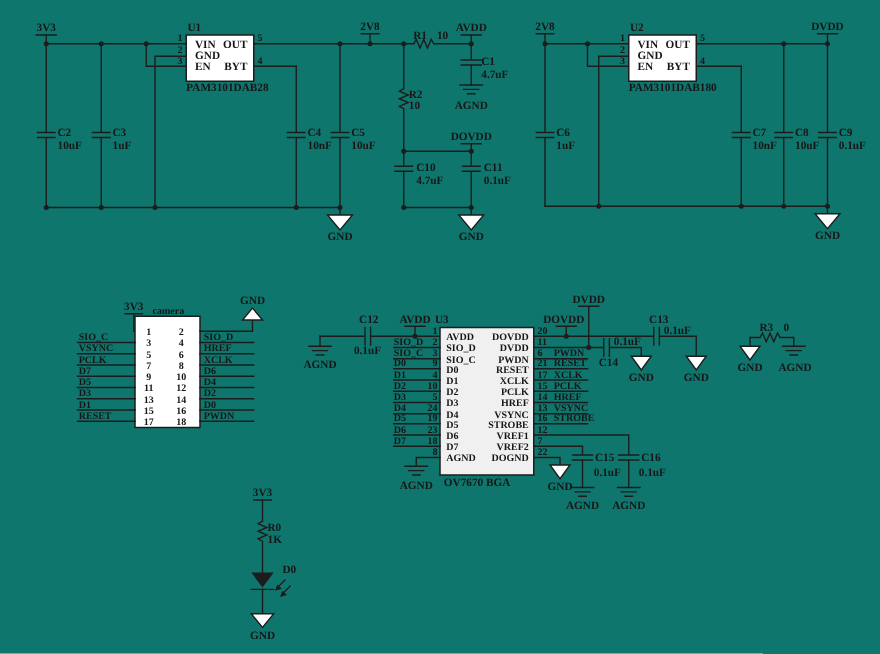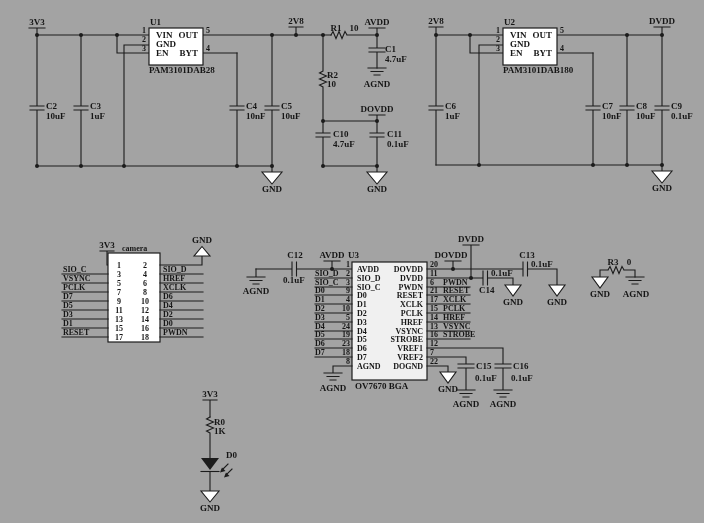--- a/index.html
+++ b/index.html
@@ -1,16 +1,16 @@
 <!DOCTYPE html>
 <html><head>
 <meta charset="utf-8">
 <style>
   html,body{margin:0;padding:0;background:#ffffff;}
-  .canvas{position:relative;width:704px;height:523px;background:#a3a3a3;overflow:hidden;}
+  .canvas{position:relative;width:704px;height:523px;background:#0f766e;overflow:hidden;}
   svg text{font-family:"Liberation Serif","DejaVu Serif",serif;font-weight:bold;fill:#161616;}
   .t9{font-size:9px;}
   .t8{font-size:8px;}
   .mid{text-anchor:middle;}
   .end{text-anchor:end;}
   .w{stroke:#1c1c1c;stroke-width:1.1;fill:none;stroke-linecap:square;}
   .box{fill:#ffffff;stroke:#1c1c1c;stroke-width:1.2;}
   .box3{fill:#f0f0f0;stroke:#1c1c1c;stroke-width:1.2;}
   .tri{fill:#ffffff;stroke:#1c1c1c;stroke-width:1.1;stroke-linejoin:miter;}
   .dot{fill:#1c1c1c;stroke:none;}

